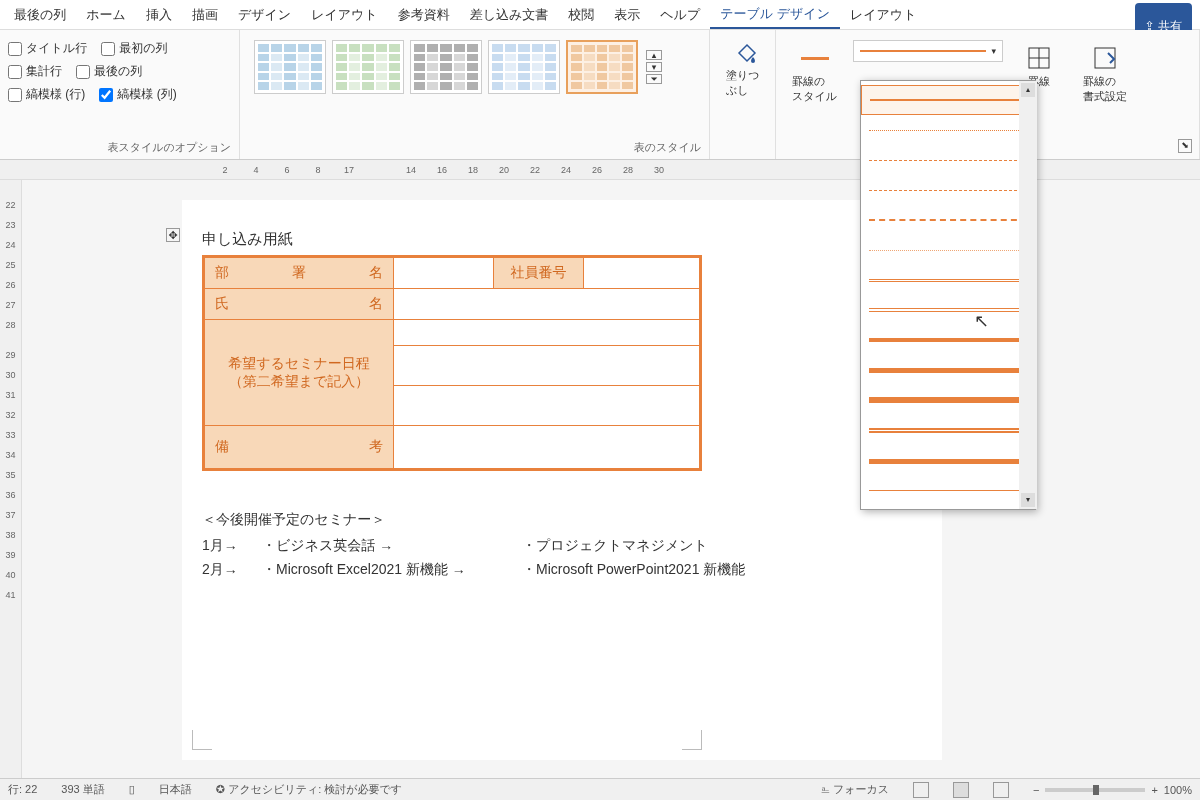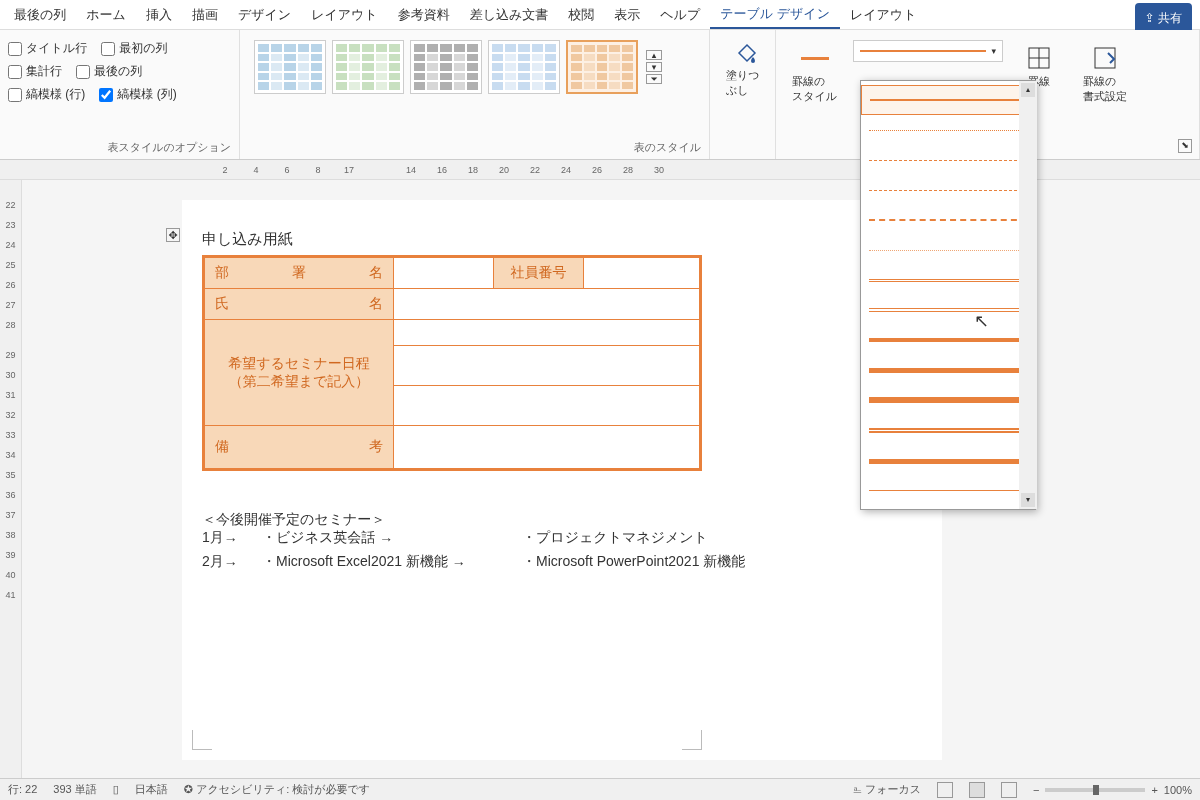--- a/index.html
+++ b/index.html
@@ -1,20 +1,20 @@
 <!DOCTYPE html>
 <html><head>
 <meta charset="utf-8">
 <style>
 *{box-sizing:border-box;margin:0;padding:0;font-family:"Yu Gothic UI","Meiryo",sans-serif}
 body{background:#fff;width:1200px;height:800px;overflow:hidden;font-size:12px;color:#333}
 .menubar{display:flex;align-items:center;height:30px;border-bottom:1px solid #ddd;padding:0 4px;position:relative}
 .menubar .mi{padding:4px 10px;cursor:pointer;font-size:13px}
 .menubar .mi.active{color:#2b579a;border-bottom:2px solid #2b579a}
-.share{position:absolute;right:8px;top:3px;background:#2b579a;color:#fff;padding:7px 10px;border-radius:4px;font-size:12px}
+.share{position:absolute;right:8px;top:3px;background:#2b579a;color:#fff;padding:15px 10px;border-radius:4px;font-size:12px}
 .ribbon{display:flex;height:130px;border-bottom:1px solid #ccc;position:relative;background:#fafafa}
 .grp{display:flex;flex-direction:column;justify-content:space-between;padding:4px 8px;border-right:1px solid #e0e0e0}
 .grp-label{text-align:right;font-size:11px;color:#666;padding-top:4px}
 .opts{display:flex;flex-direction:column;gap:6px;padding-top:6px}
 .optrow{display:flex;gap:14px}
 .cb{display:flex;align-items:center;gap:4px;font-size:12px;white-space:nowrap}
 .cb input{width:14px;height:14px}
 .styles-gallery{display:flex;gap:6px;padding:6px;align-items:center}
 .tstyle{width:72px;height:54px;border:1px solid #ccc;background:#fff;display:flex;flex-direction:column;padding:3px;gap:2px;cursor:pointer}
 .tstyle.sel{border:2px solid #e8a05c;background:#fdf0e4}
@@ -39,36 +39,36 @@
 .page{flex:1;background:#f5f5f5;padding:20px 0 0 160px;position:relative;overflow:hidden}
 .doc{width:760px;min-height:560px;background:#fff;padding:30px 20px;position:relative}
 .doc-title{font-size:15px;margin-bottom:6px}
 .move-handle{position:absolute;left:-16px;top:28px;width:14px;height:14px;border:1px solid #999;font-size:11px;text-align:center;line-height:12px;cursor:move}
 .form-table{border:3px solid #e8813c;width:500px;border-collapse:collapse;font-size:14px}
 .form-table td{border:1px solid #e8813c;padding:6px 10px;height:30px}
 .form-table .lbl{background:#f8d8b8;color:#d06820;text-align:justify;text-align-last:justify;width:190px}
 .form-table .lbl2{background:#f8d8b8;color:#d06820;width:90px;text-align:center}
 .sem-title{margin-top:40px;font-size:14px}
 .sem-desc{margin-top:8px;font-size:14px}
-.sem-list{margin-top:0}
+.sem-list{margin-top:8px}
 .sem-row{display:flex;font-size:14px;margin-bottom:6px}
 .sem-row .m{width:60px}
 .sem-row .s1{width:260px}
 .sem-row .s2{width:320px}
 .corner{position:absolute;width:20px;height:20px;border:1px solid #bbb}
 .corner.bl{bottom:10px;left:10px;border-top:none;border-right:none}
 .corner.br{bottom:10px;right:240px;border-top:none;border-left:none}
 .dropdown{position:absolute;top:80px;left:860px;width:176px;background:#fff;border:1px solid #999;box-shadow:2px 2px 8px rgba(0,0,0,.3);z-index:100;padding:4px 0}
 .dd-item{height:30px;padding:4px 8px;display:flex;align-items:center;cursor:pointer}
 .dd-item.sel{border:1px solid #e8813c;background:#fdf4ec}
 .dd-line{flex:1;height:0}
 .scrollbar{position:absolute;right:-2px;top:0;width:18px;height:100%;background:#f0f0f0;display:flex;flex-direction:column;align-items:center;padding:2px 0}
 .sb-btn{width:14px;height:14px;background:#ddd;font-size:8px;text-align:center;line-height:14px}
 .cursor{position:absolute;top:310px;left:974px;font-size:18px;z-index:200;pointer-events:none}
-.statusbar{position:absolute;bottom:0;left:0;right:0;height:22px;background:#f0f0f0;border-top:1px solid #ccc;display:flex;align-items:center;padding:0 8px;font-size:11px;color:#555;gap:16px}
+.statusbar{position:absolute;bottom:0;left:0;right:0;height:22px;background:#f0f0f0;border-top:1px solid #ccc;display:flex;align-items:center;padding:0 8px;font-size:11px;color:#555;gap:24px}
 .statusbar .spacer{flex:1}
 .zoom{display:flex;align-items:center;gap:6px}
 .zoom-track{width:100px;height:4px;background:#ccc;position:relative}
 .zoom-thumb{position:absolute;left:48px;top:-3px;width:6px;height:10px;background:#666}
 .sb-ic{width:16px;height:16px;border:1px solid #999;display:inline-block}
 svg{display:block}
 </style>
 </head>
 <body>
 

